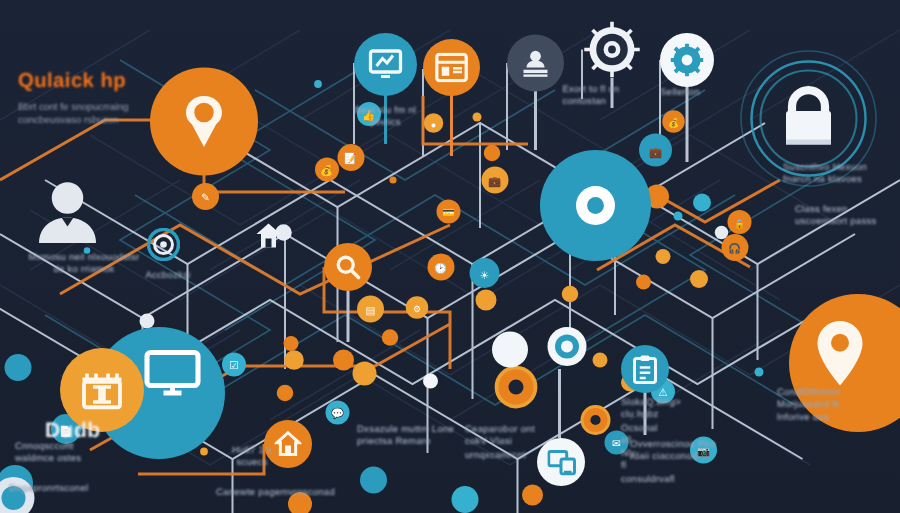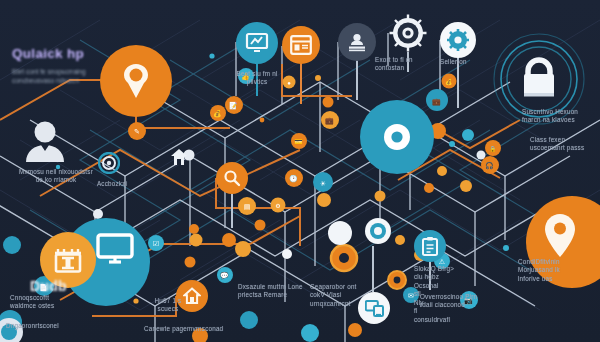--- a/index.html
+++ b/index.html
@@ -20,21 +20,21 @@
     line-height:8.4px;
     letter-spacing:.2px;
     filter:blur(0.75px);
     white-space:pre-line;
     text-shadow:0 0 1px rgba(150,162,180,.55);
     pointer-events:none;
   }
   .cap.center{text-align:center;}
   .headline{
     position:absolute;
-    color:#c4b5fd;
+    color:#f97316;
     font-size:13.5px;
     line-height:16px;
     font-weight:700;
     letter-spacing:.3px;
     filter:blur(0.85px);
     white-space:pre-line;
   }
   .subhead{
     position:absolute;
     color:#93a0b3;

